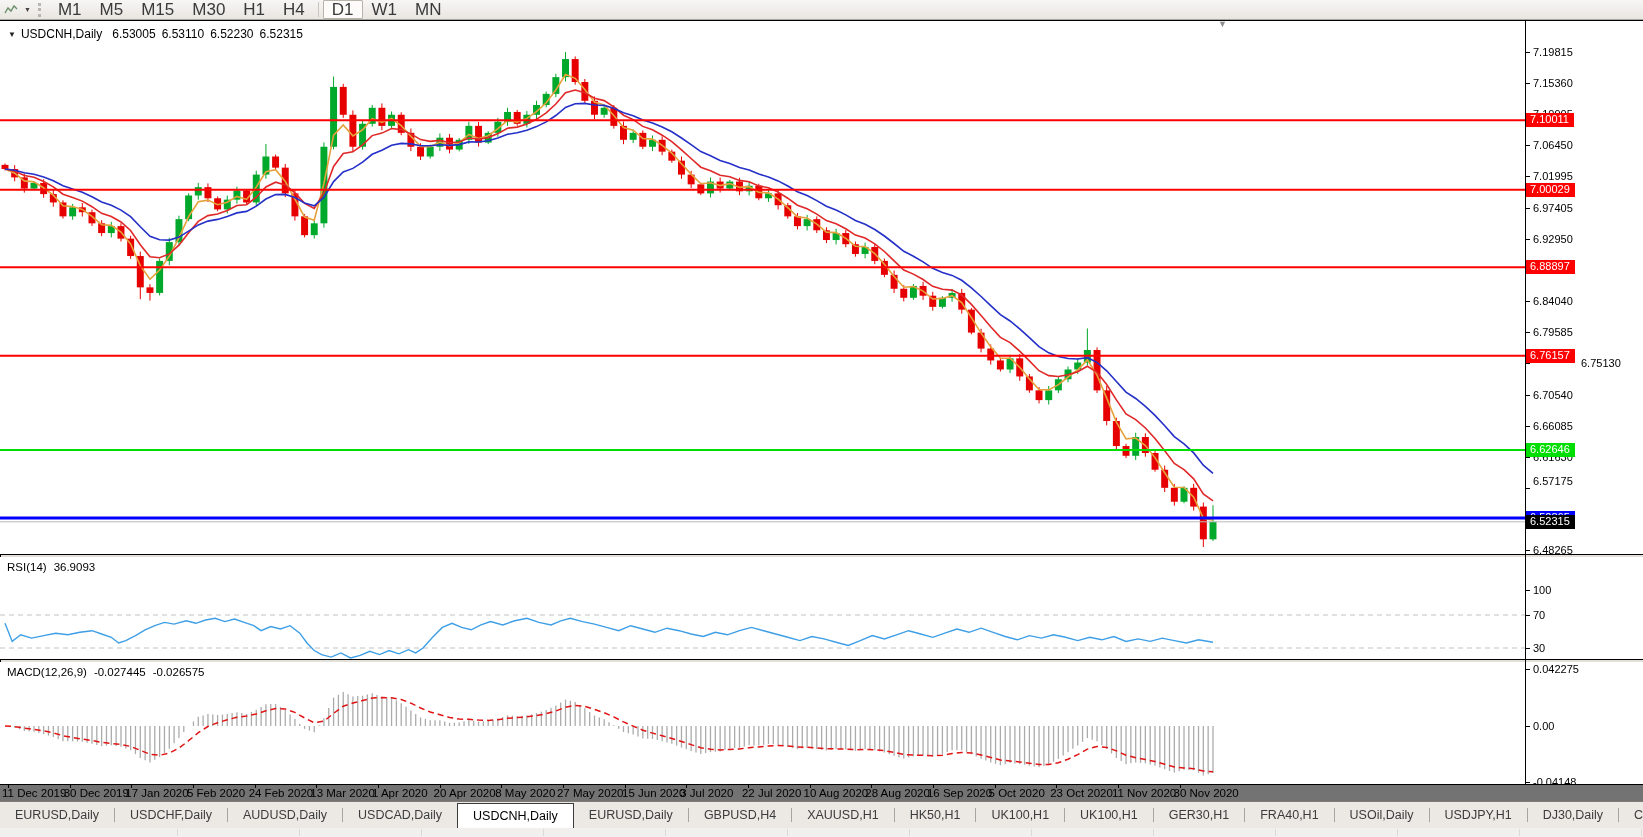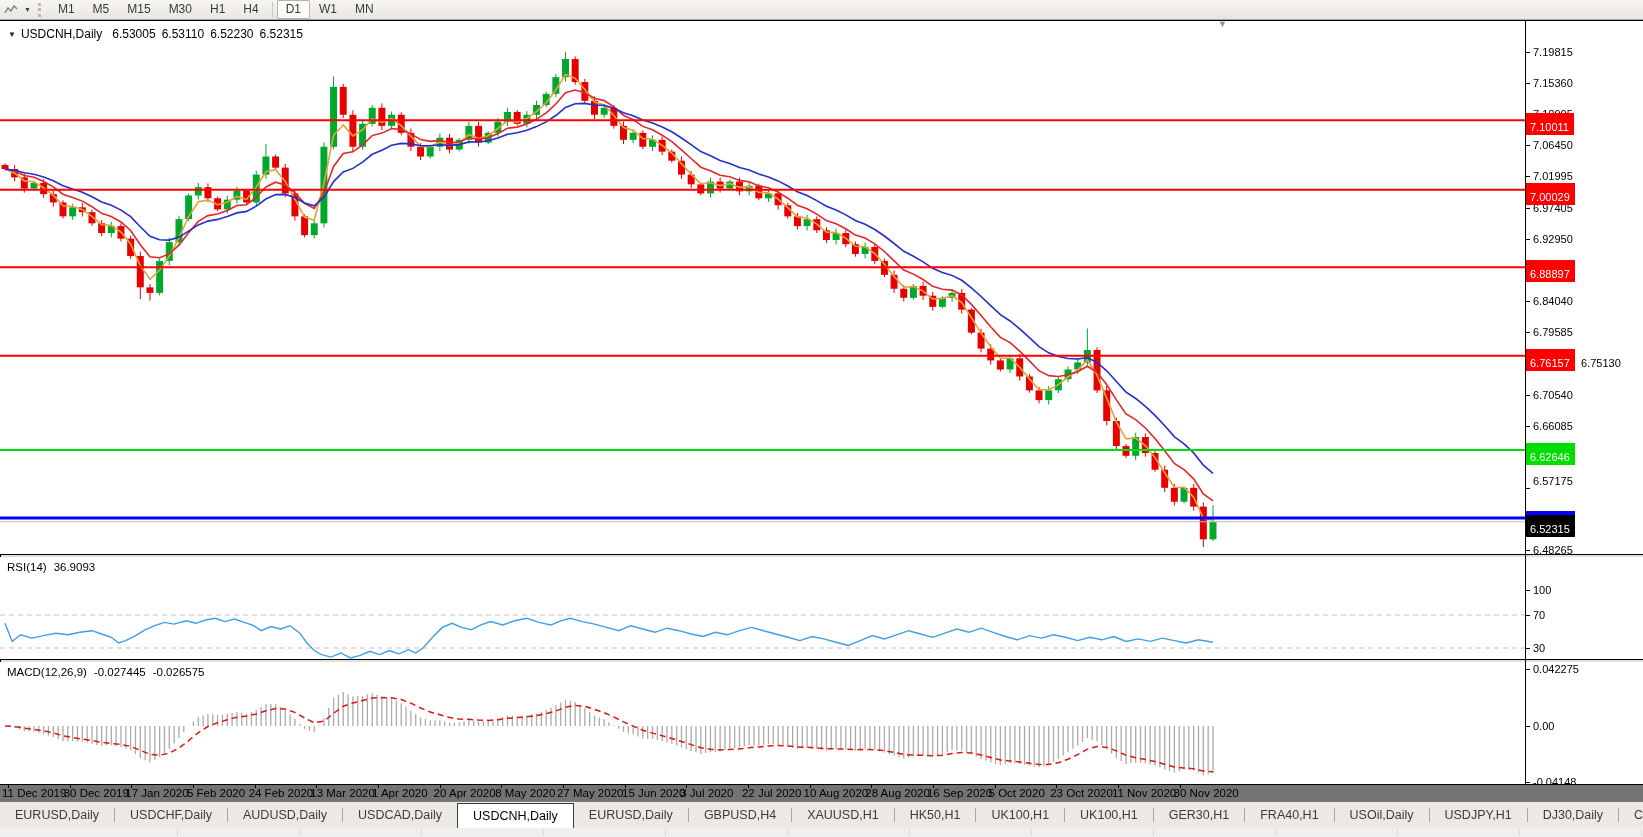--- a/index.html
+++ b/index.html
@@ -14,21 +14,21 @@
   #toolbar {
     position:absolute; left:0; top:0; width:1643px; height:20px;
     background: linear-gradient(#f7f6f4,#e9e6e1);
     border-bottom:1px solid #a9a6a0;
     display:flex; align-items:center; gap:2px; padding-left:3px;
   }
   .tool-icon { width:16px; height:14px; display:flex; align-items:center; justify-content:center; cursor:pointer; }
   .caret { font-size:7px; color:#444; padding:0 3px; cursor:pointer; }
   .grip { width:5px; height:14px; border-left:3px dotted #b9b6b0; margin:0 4px 0 2px; }
   .tf-btn {
-    font-size:12px; color:#3a3a3a; padding:2px 8px; border:1px solid transparent;
+    font-size:17px; color:#3a3a3a; padding:2px 8px; border:1px solid transparent;
     cursor:pointer; line-height:13px; border-radius:1px;
   }
   .tf-btn.active { background:#fcfbfa; border:1px solid #b8b4ac; }
   .tool-sep { width:1px; height:15px; background:#c9c6c0; margin:0 4px; }
   
   .hline-abs { position:absolute; left:0; width:1643px; background:#000; height:1px; }
   .splitter { position:absolute; left:0; width:1643px; height:2px; background:#e3e0da; cursor:row-resize; }
   #axis-vline { position:absolute; left:1525px; top:21px; width:1px; height:764px; background:#000; }
   #left-border { position:absolute; left:0; top:21px; width:1px; height:764px; background:#000; }
   .chart-svg { position:absolute; left:0; background:#fff; }
@@ -37,21 +37,21 @@
   #chart-title .tri { font-size:8px; color:#222; margin-right:5px; }
   #chart-title .sym { margin-right:10px; }
   #chart-title .q { margin-right:6px; }
   #collapse-tri { position:absolute; left:1218px; top:20px; font-size:9px; color:#8f8f8f; z-index:6; cursor:pointer; line-height:8px;}
   .ind-label { position:absolute; font-size:11.5px; color:#000; z-index:5; display:flex; gap:7px; }
   
   .tick-label { position:absolute; left:1533px; font-size:11px; color:#000; white-space:nowrap; }
   .tick-mark { position:absolute; left:1526px; width:4px; height:1px; background:#000; }
   .badge {
     position:absolute; left:1526px; z-index:7; font-size:11px; color:#fff;
-    padding:8px 5px 1px 4px; line-height:13px; white-space:nowrap;
+    padding:0px 5px 1px 4px; line-height:13px; white-space:nowrap;
   }
   
   #dates-row { position:absolute; left:0; top:785px; width:1643px; height:16px; background:#737373; }
   .date-label { position:absolute; top:2px; font-size:11.5px; color:#000; white-space:nowrap; }
   .date-tick { position:absolute; top:-1px; width:1px; height:4px; background:#000; }
   
   #tabbar {
     position:absolute; left:0; top:801px; width:1643px; height:27px;
     background:#ece9e4; border-top:1px solid #7f7c77;
     display:flex; align-items:stretch; overflow:hidden;

